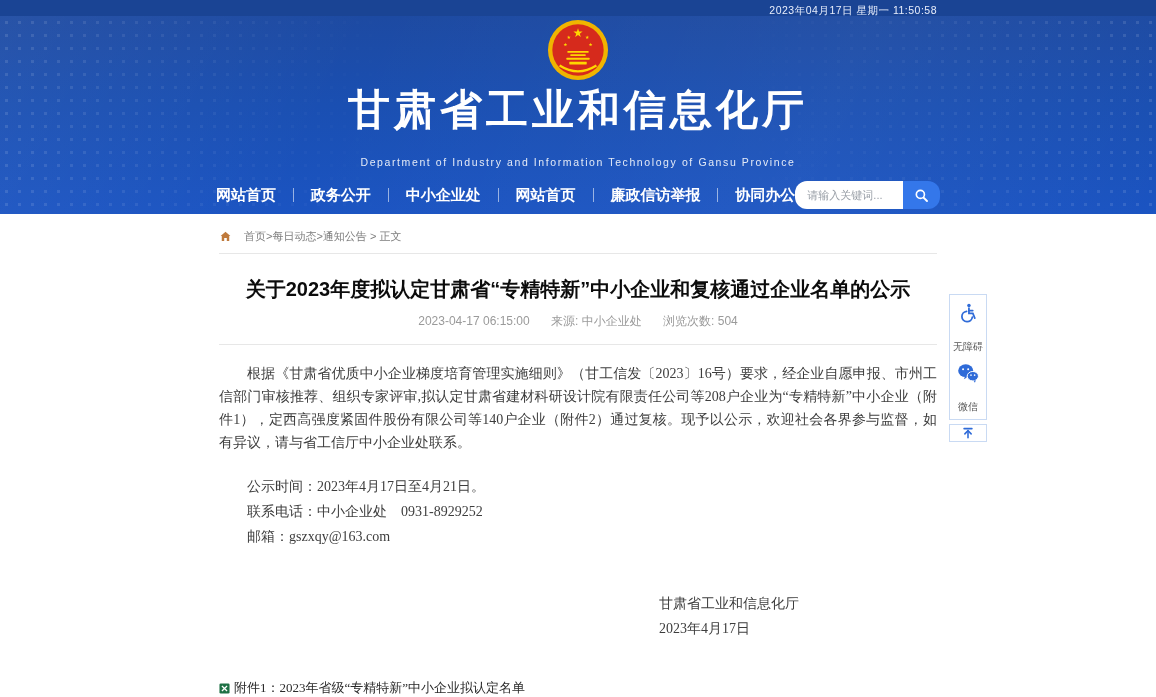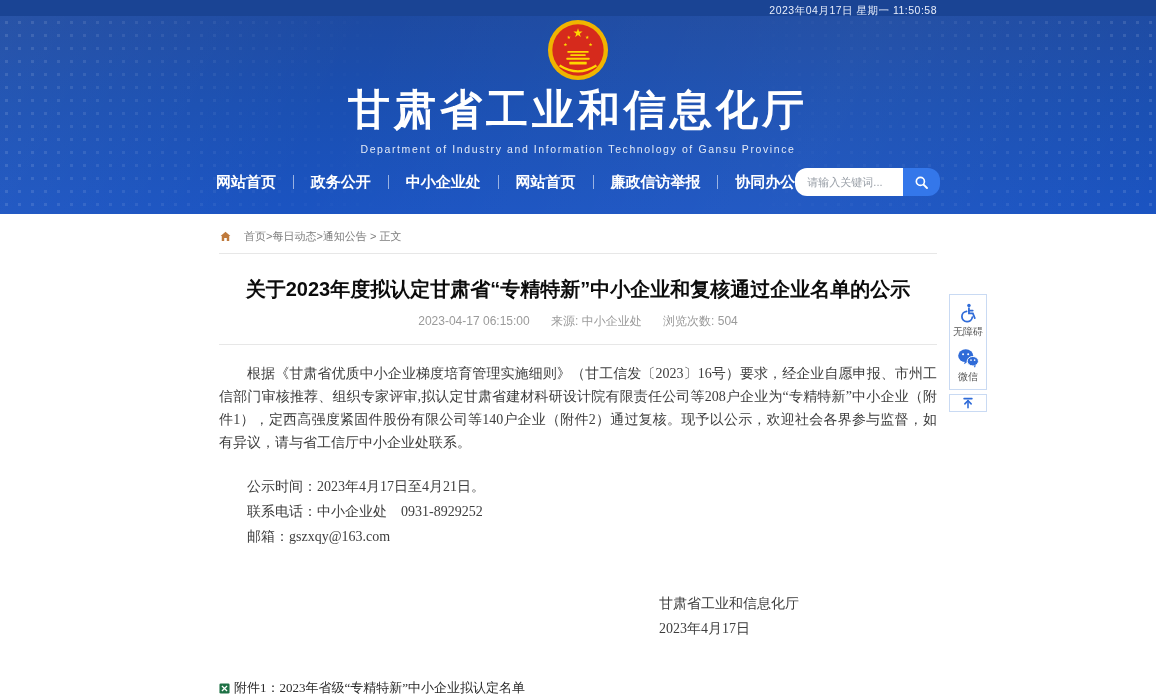--- a/index.html
+++ b/index.html
@@ -18,21 +18,21 @@
     background-image:radial-gradient(rgba(255,255,255,.16) 1.6px, transparent 1.7px);
     background-size:13px 13px;
     -webkit-mask-image:linear-gradient(90deg,#000 0%,transparent 34%,transparent 64%,#000 100%);
     mask-image:linear-gradient(90deg,#000 0%,transparent 34%,transparent 64%,#000 100%);
     opacity:.75; pointer-events:none; }
   .banner::after { content:""; position:absolute; inset:0;
     background:linear-gradient(115deg, rgba(255,255,255,.05) 0%, rgba(255,255,255,0) 30%, rgba(255,255,255,.04) 70%, rgba(255,255,255,0) 100%);
     pointer-events:none; }
   .emblem { display:block; margin:3px auto 0; width:62px; height:62px; position:relative; z-index:2; }
   .site-title { position:relative; z-index:2; margin-top:7px; text-align:center; color:#ffffff; font-size:42px; font-weight:700; letter-spacing:4px; line-height:44px; }
-  .site-subtitle { position:relative; z-index:2; margin-top:11px; text-align:center; color:rgba(255,255,255,.88); font-size:10.5px; letter-spacing:1.6px; }
+  .site-subtitle { position:relative; z-index:2; margin-top:24px; text-align:center; color:rgba(255,255,255,.88); font-size:10.5px; letter-spacing:1.6px; }
 
   .nav-row { position:relative; z-index:2; width:724px; margin:14px auto 0; display:flex; align-items:center; height:26px; }
   .nav-item { color:#ffffff; font-size:15px; font-weight:700; text-decoration:none; white-space:nowrap; cursor:pointer; }
   .nav-sep { width:1px; height:14px; background:rgba(255,255,255,.55); margin:0 17px; }
   .search { margin-left:auto; display:flex; width:167px; height:28px; border-radius:12px; overflow:hidden; }
   .search input { flex:1; min-width:0; border:none; outline:none; background:#ffffff; padding:0 0 0 12px; font-size:11px; color:#555; }
   .search input::placeholder { color:#9aa0a8; }
   .search button { width:37px; border:none; background:#3477ea; display:flex; align-items:center; justify-content:center; cursor:pointer; }
 
   
@@ -53,21 +53,21 @@
   .signature div { line-height:25px; }
   .attachments { margin-top:38px; }
   .attachment-row { display:flex; align-items:center; gap:4px; margin-bottom:10px; cursor:pointer; }
   .attachment-row span { font-family:"Liberation Serif", serif; font-size:13px; color:#2a2a2a; }
 
   
   .float-tools { position:absolute; left:949px; top:294px; width:38px; z-index:5; }
   .tool-box { background:#ffffff; border:1px solid #c9daf3; display:flex; flex-direction:column; align-items:center; padding:7px 0 5px; }
   .tool-item { display:flex; flex-direction:column; align-items:center; cursor:pointer; }
   .tool-item + .tool-item { margin-top:9px; }
-  .tool-item .lbl { font-size:10px; color:#555; margin-top:2px; white-space:nowrap; }
+  .tool-item .lbl { font-size:10px; color:#555; margin-top:17px; white-space:nowrap; }
   .top-box { margin-top:4px; background:#ffffff; border:1px solid #c9daf3; height:18px; display:flex; align-items:center; justify-content:center; cursor:pointer; }
 </style>
 </head>
 <body>
 
 <div class="page">
 
   <div class="topbar">
     <div class="topbar-inner">
       <span>2023年04月17日  星期一  11:50:58</span>

